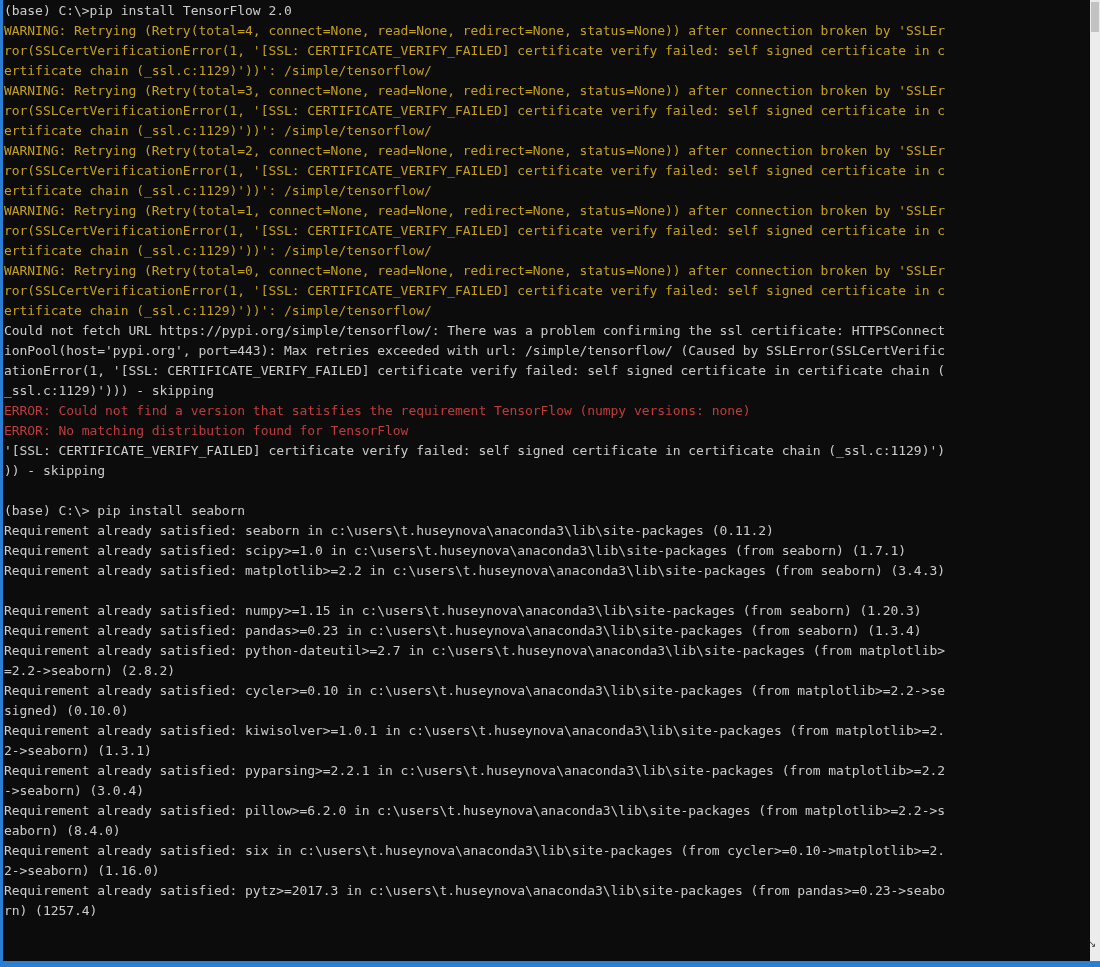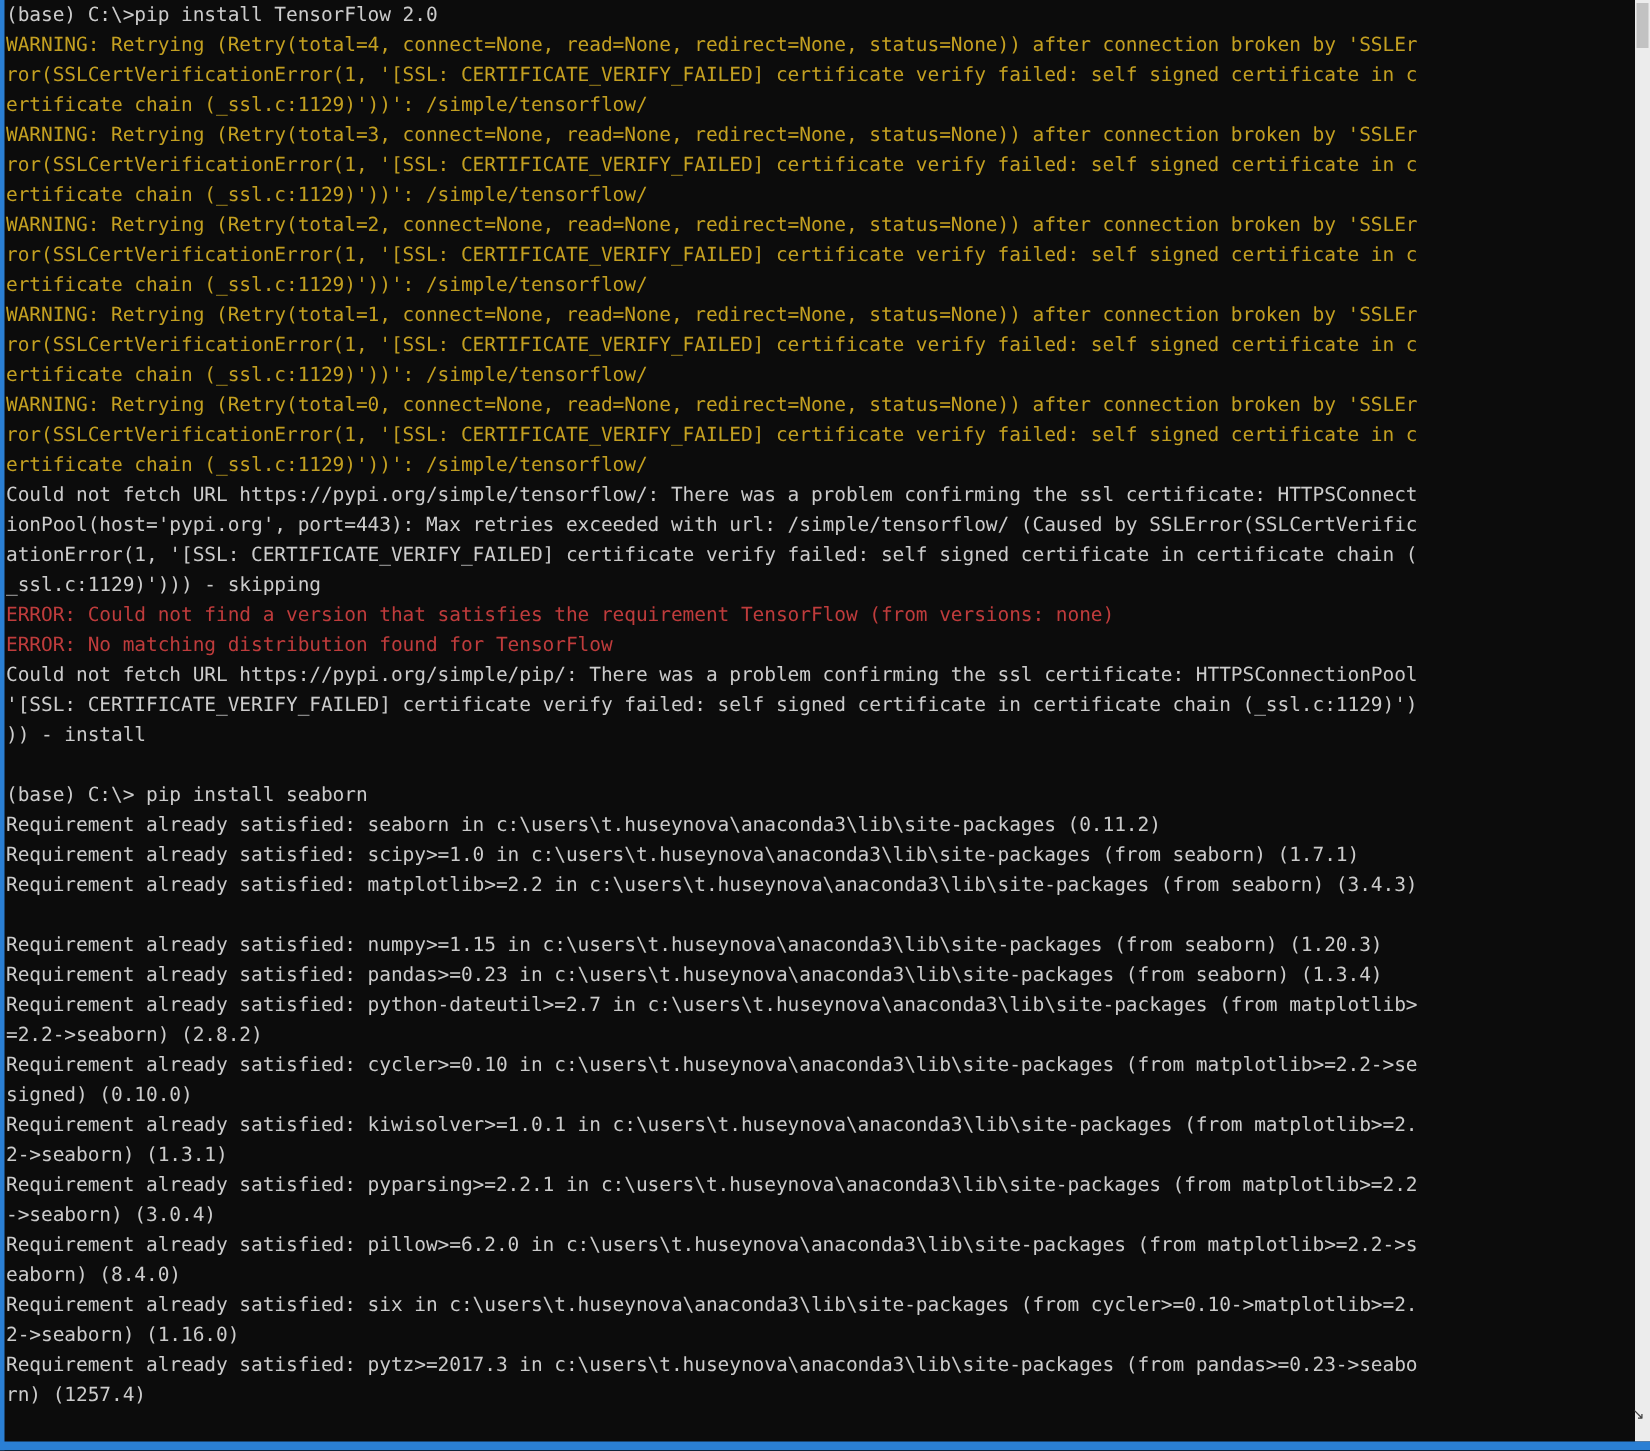--- a/index.html
+++ b/index.html
@@ -80,25 +80,24 @@
       <div class="row warn">WARNING: Retrying (Retry(total=1, connect=None, read=None, redirect=None, status=None)) after connection broken by 'SSLEr</div>
       <div class="row warn">ror(SSLCertVerificationError(1, '[SSL: CERTIFICATE_VERIFY_FAILED] certificate verify failed: self signed certificate in c</div>
       <div class="row warn">ertificate chain (_ssl.c:1129)'))': /simple/tensorflow/</div>
       <div class="row warn">WARNING: Retrying (Retry(total=0, connect=None, read=None, redirect=None, status=None)) after connection broken by 'SSLEr</div>
       <div class="row warn">ror(SSLCertVerificationError(1, '[SSL: CERTIFICATE_VERIFY_FAILED] certificate verify failed: self signed certificate in c</div>
       <div class="row warn">ertificate chain (_ssl.c:1129)'))': /simple/tensorflow/</div>
       <div class="row out">Could not fetch URL https://pypi.org/simple/tensorflow/: There was a problem confirming the ssl certificate: HTTPSConnect</div>
       <div class="row out">ionPool(host='pypi.org', port=443): Max retries exceeded with url: /simple/tensorflow/ (Caused by SSLError(SSLCertVerific</div>
       <div class="row out">ationError(1, '[SSL: CERTIFICATE_VERIFY_FAILED] certificate verify failed: self signed certificate in certificate chain (</div>
       <div class="row out">_ssl.c:1129)'))) - skipping</div>
-      <div class="row err">ERROR: Could not find a version that satisfies the requirement TensorFlow (from versions: none)</div>
+      <div class="row err">ERROR: Could not find a version that satisfies the requirement TensorFlow (numpy versions: none)</div>
       <div class="row err">ERROR: No matching distribution found for TensorFlow</div>
-      <div class="row out">Could not fetch URL https://pypi.org/simple/pip/: There was a problem confirming the ssl certificate: HTTPSConnectionPool</div>
       <div class="row out">'[SSL: CERTIFICATE_VERIFY_FAILED] certificate verify failed: self signed certificate in certificate chain (_ssl.c:1129)')</div>
-      <div class="row out">)) - install</div>
+      <div class="row out">)) - skipping</div>
       <div class="row out">&nbsp;</div>
       <div class="row out">(base) C:\&gt; pip install seaborn</div>
       <div class="row out">Requirement already satisfied: seaborn in c:\users\t.huseynova\anaconda3\lib\site-packages (0.11.2)</div>
       <div class="row out">Requirement already satisfied: scipy&gt;=1.0 in c:\users\t.huseynova\anaconda3\lib\site-packages (from seaborn) (1.7.1)</div>
       <div class="row out">Requirement already satisfied: matplotlib&gt;=2.2 in c:\users\t.huseynova\anaconda3\lib\site-packages (from seaborn) (3.4.3)</div>
       <div class="row out">&nbsp;</div>
       <div class="row out">Requirement already satisfied: numpy&gt;=1.15 in c:\users\t.huseynova\anaconda3\lib\site-packages (from seaborn) (1.20.3)</div>
       <div class="row out">Requirement already satisfied: pandas&gt;=0.23 in c:\users\t.huseynova\anaconda3\lib\site-packages (from seaborn) (1.3.4)</div>
       <div class="row out">Requirement already satisfied: python-dateutil&gt;=2.7 in c:\users\t.huseynova\anaconda3\lib\site-packages (from matplotlib&gt;</div>
       <div class="row out">=2.2-&gt;seaborn) (2.8.2)</div>

